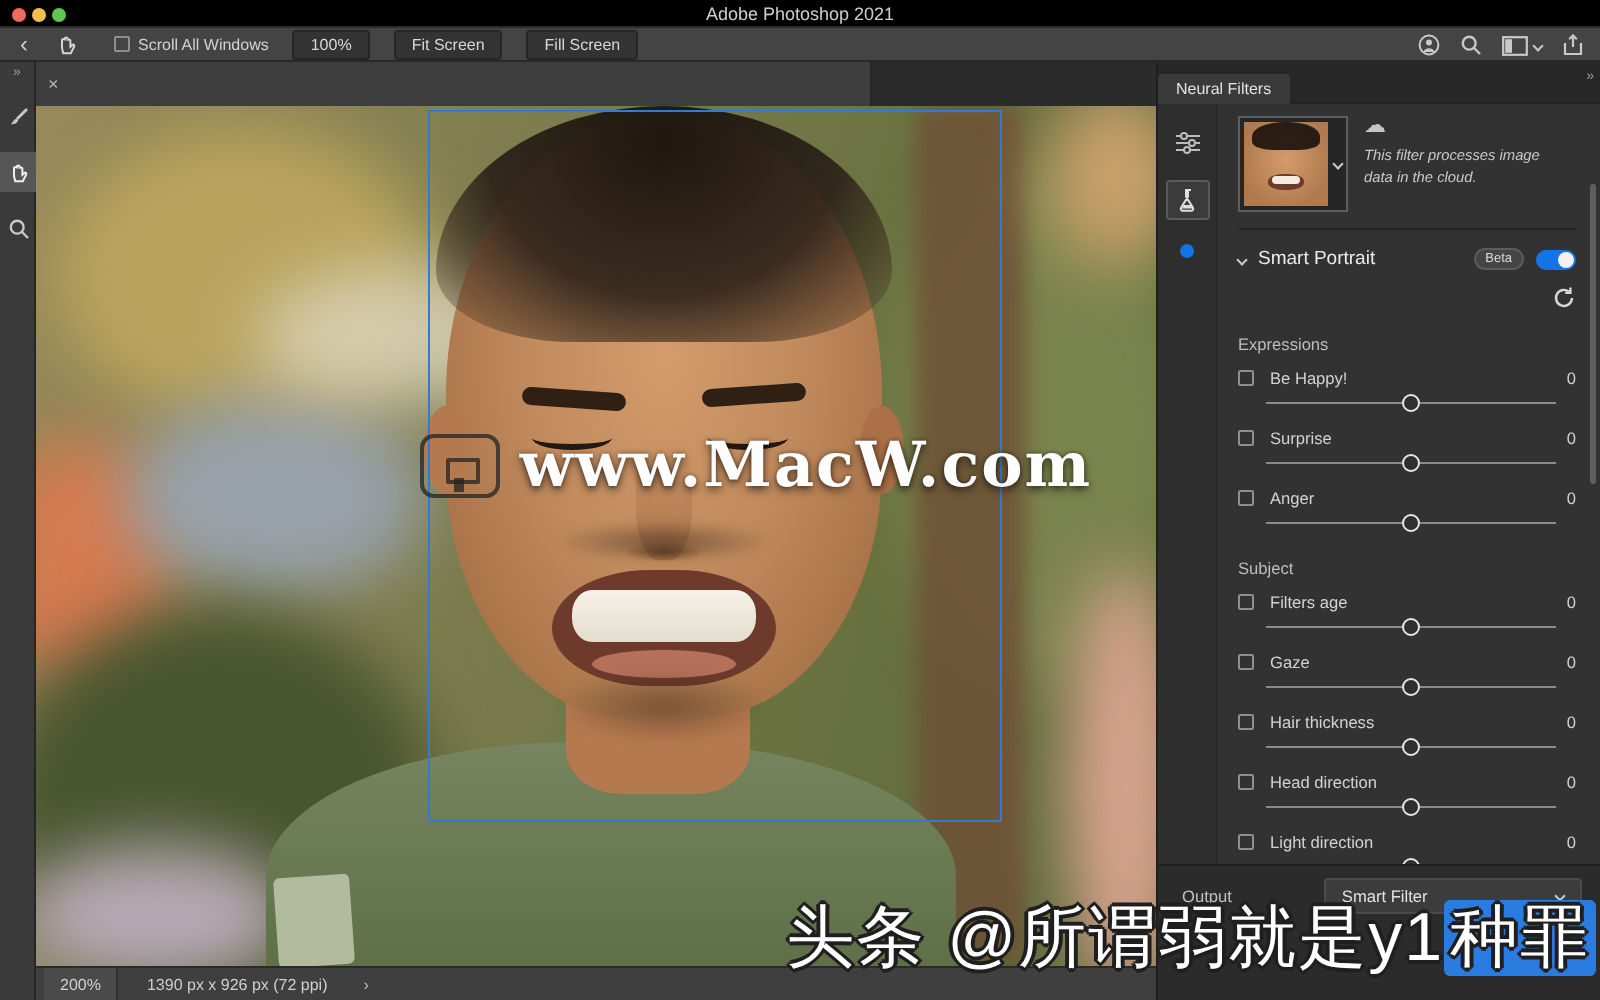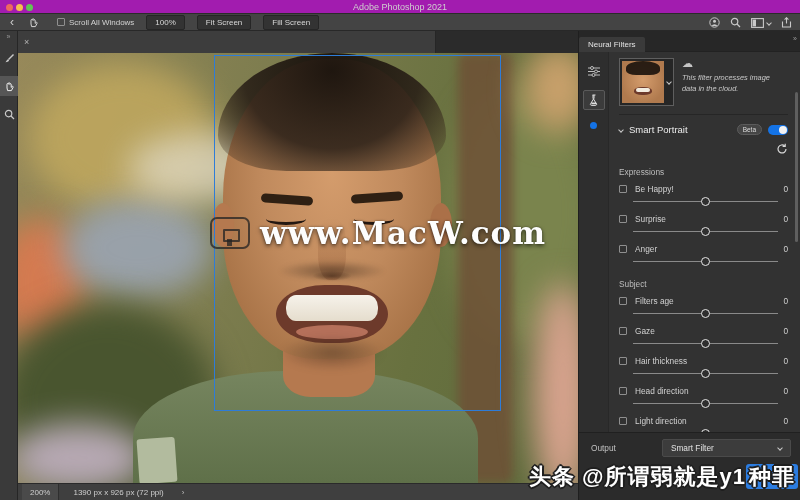--- a/index.html
+++ b/index.html
@@ -1,21 +1,21 @@
 <!DOCTYPE html>
 <html style="--accent: #1473e6; --sel-blue: #2e7cd8; --accent2: #2b7ce0;"><head>
 <meta charset="utf-8">
 <style>
   * { margin:0; padding:0; box-sizing:border-box; }
   html,body { width:800px; height:500px; }
   body { font-family:"Liberation Sans", sans-serif; background:#1e1e1e; overflow:hidden; }
   .app { position:relative; width:800px; height:500px; background:#323232; overflow:hidden; }
 
   
-  .titlebar { position:absolute; top:0; left:0; width:800px; height:14px; background:#a21caf; border-bottom:1px solid #2b2b2b; }
+  .titlebar { position:absolute; top:0; left:0; width:800px; height:14px; background:#000000; border-bottom:1px solid #2b2b2b; }
   .tl { position:absolute; top:3.5px; width:7px; height:7px; border-radius:50%; }
   .tl.red { left:6px; background:#ec6a5e; } .tl.yellow { left:16px; background:#f5bf4f; } .tl.green { left:26px; background:#61c554; }
   .win-title { position:absolute; top:2px; left:0; right:0; text-align:center; font-size:9px; color:#cfcfcf; }
 
   
   .optionsbar { position:absolute; top:14px; left:0; width:800px; height:17px; background:#444; border-bottom:1px solid #282828; display:flex; align-items:center; }
   .back-chev { color:#cfcfcf; font-size:12px; line-height:10px; margin-left:10px; cursor:default; }
   .opt-hand { margin-left:14px; }
   .cb { width:8px; height:8px; border:1px solid #8f8f8f; border-radius:1px; background:transparent; }
   .opt-check { display:flex; align-items:center; gap:4px; margin-left:18px; }
@@ -130,21 +130,21 @@
 
   .output-bar { position:absolute; left:0; bottom:38px; width:222px; height:30px; background:#2b2b2b; border-top:1px solid #202020; display:flex; align-items:center; padding:0 10px 0 12px; gap:12px; }
   .output-label { font-size:8.3px; color:#c0c0c0; }
   .output-select { flex:1; height:18px; background:#3c3c3c; border:1px solid #4a4a4a; border-radius:2px; display:flex; align-items:center; padding:0 8px;margin-left:34px; }
   .output-value { font-size:8.3px; color:#e2e2e2; }
   .output-select .chev { margin-left:auto; }
   .rp-footer { position:absolute; left:0; bottom:0; width:222px; height:38px; background:#2b2b2b; }
   .scrollbar { position:absolute; right:2px; top:40px; width:3px; height:150px; background:#5f5f5f; border-radius:2px; }
 
   
-  .wm-bottom { position:absolute; right:2px; bottom:8px; font-size:22px; font-weight:bold; color:#fff; letter-spacing:1px; white-space:nowrap;
+  .wm-bottom { position:absolute; right:2px; bottom:8px; font-size:34px; font-weight:normal; color:#fff; letter-spacing:1px; white-space:nowrap;
     text-shadow:-2px 0 0 #1f1f1f, 2px 0 0 #1f1f1f, 0 -2px 0 #1f1f1f, 0 2px 0 #1f1f1f, -1px -1px 0 #1f1f1f, 1px 1px 0 #1f1f1f, -1px 1px 0 #1f1f1f, 1px -1px 0 #1f1f1f; }
   .wm-hl { background:var(--accent2,#2b7ce0); border-radius:3px; padding:0 3px; }
 </style>
 </head>
 <body>
 
 <div class="app">
 
   <div class="titlebar">
     <div class="tl red"></div>

